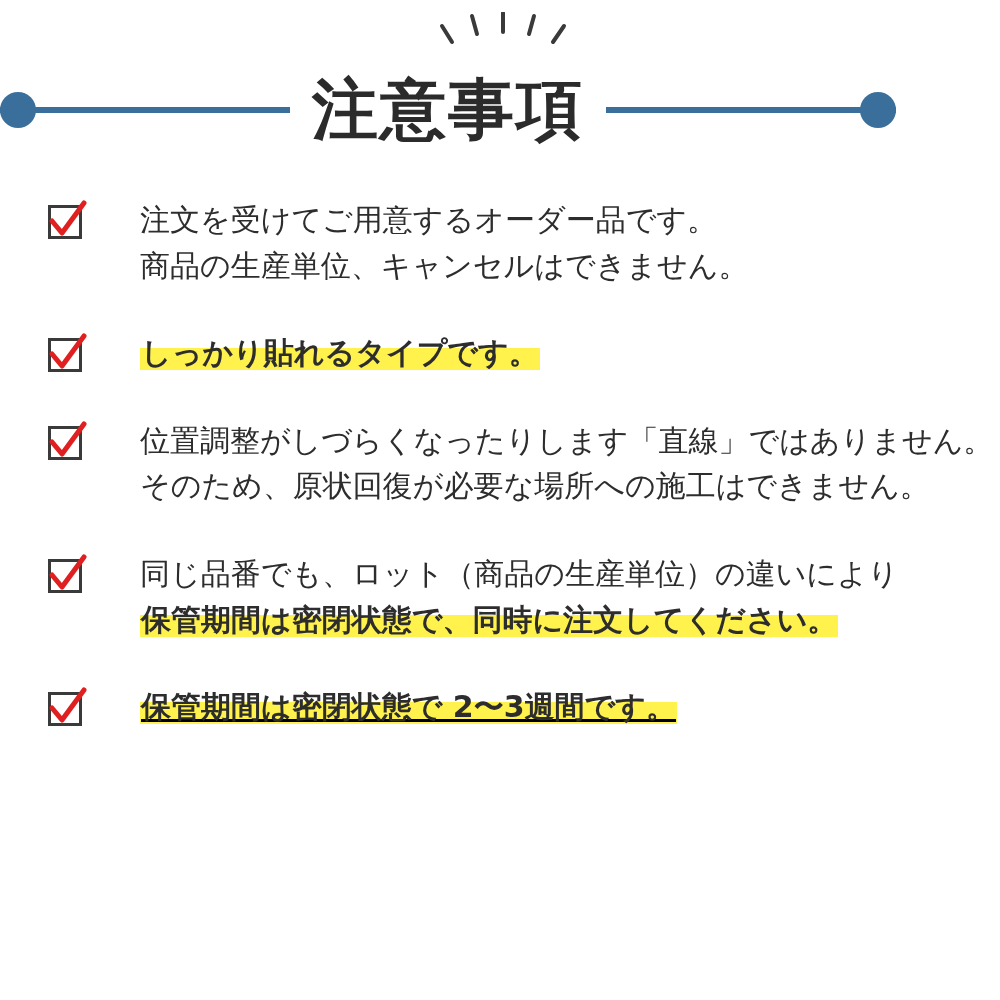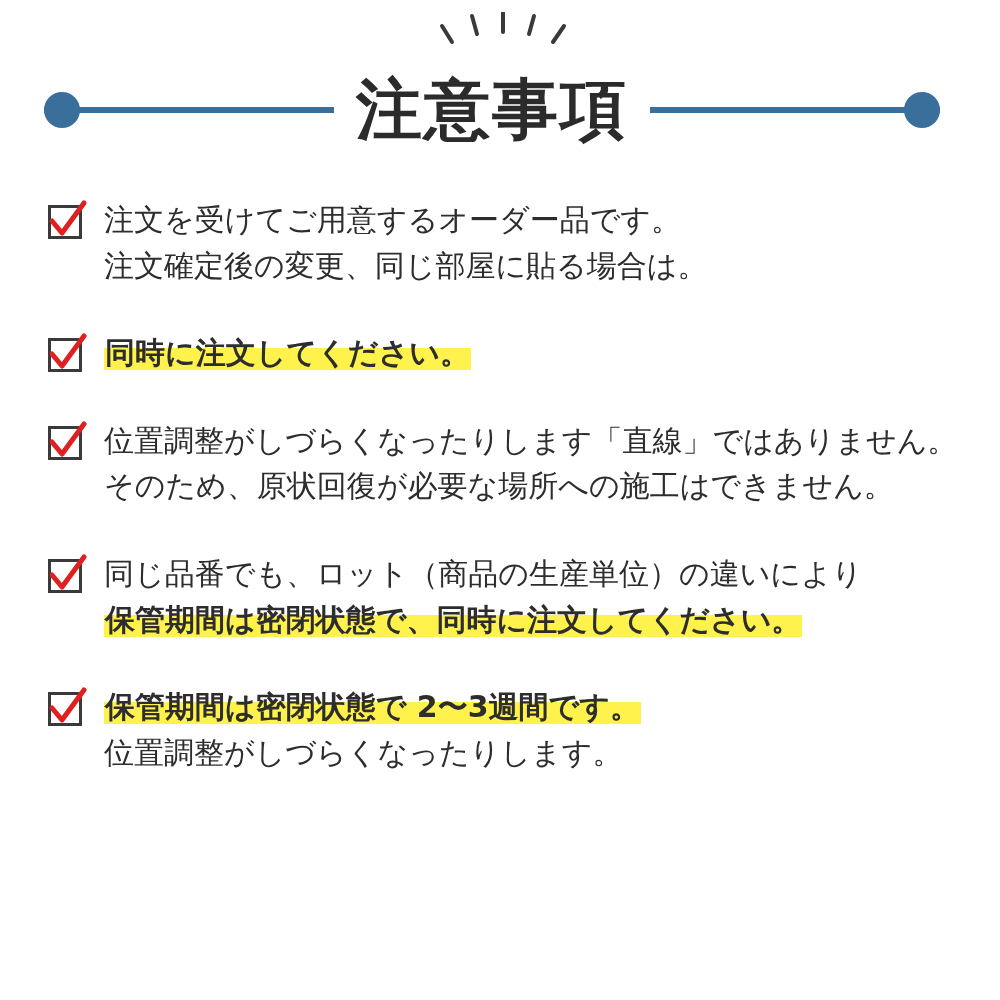--- a/index.html
+++ b/index.html
@@ -29,21 +29,20 @@
     height: 50px;
     pointer-events: none;
   }
   .title-row {
     position: absolute;
     top: 60px;
     left: 0;
     right: 16px;
     display: flex;
     align-items: center;
-    justify-content: center;
     height: 100px;
   }
   .rule {
     position: relative;
     height: 6px;
     background: #3a6f9b;
     flex: 0 0 auto;
   }
   .rule.left  { width: 290px; }
   .rule.right { width: 290px; }
@@ -72,22 +71,23 @@
 
   
   .list {
     margin-top: 22px;
     padding: 0 40px 0 46px;
   }
   .item {
     display: flex;
     align-items: flex-start;
     margin-bottom: 42px;
-  }
-  .item:last-child { margin-bottom: 0; }
+    gap: 36px;
+  }
+  .item:last-child { margin-bottom: 0; text-decoration: underline; }
 
   .check {
     flex: 0 0 auto;
     position: relative;
     width: 40px;
     height: 40px;
     margin-right: 18px;
     margin-top: 4px;
   }
   .check .box {
@@ -152,33 +152,33 @@
 
     <div class="item">
       <div class="check">
         <span class="box"></span>
         <svg viewBox="0 0 40 40">
           <polyline points="6,20 16,32 38,2" fill="none" stroke="#e02020" stroke-width="5" stroke-linecap="round" stroke-linejoin="round"></polyline>
         </svg>
       </div>
       <div class="lines">
         <div class="line"><span>注文を受けてご用意するオーダー品です。</span></div>
-        <div class="line"><span>注文確定後の変更、同じ部屋に貼る場合は。</span></div>
-      </div>
-    </div>
-
-    <div class="item">
-      <div class="check">
-        <span class="box"></span>
-        <svg viewBox="0 0 40 40">
-          <polyline points="6,20 16,32 38,2" fill="none" stroke="#e02020" stroke-width="5" stroke-linecap="round" stroke-linejoin="round"></polyline>
-        </svg>
-      </div>
-      <div class="lines">
-        <div class="line bold"><span class="hl">同時に注文してください。</span></div>
+        <div class="line"><span>商品の生産単位、キャンセルはできません。</span></div>
+      </div>
+    </div>
+
+    <div class="item">
+      <div class="check">
+        <span class="box"></span>
+        <svg viewBox="0 0 40 40">
+          <polyline points="6,20 16,32 38,2" fill="none" stroke="#e02020" stroke-width="5" stroke-linecap="round" stroke-linejoin="round"></polyline>
+        </svg>
+      </div>
+      <div class="lines">
+        <div class="line bold"><span class="hl">しっかり貼れるタイプです。</span></div>
       </div>
     </div>
 
     <div class="item">
       <div class="check">
         <span class="box"></span>
         <svg viewBox="0 0 40 40">
           <polyline points="6,20 16,32 38,2" fill="none" stroke="#e02020" stroke-width="5" stroke-linecap="round" stroke-linejoin="round"></polyline>
         </svg>
       </div>
@@ -203,18 +203,17 @@
 
     <div class="item">
       <div class="check">
         <span class="box"></span>
         <svg viewBox="0 0 40 40">
           <polyline points="6,20 16,32 38,2" fill="none" stroke="#e02020" stroke-width="5" stroke-linecap="round" stroke-linejoin="round"></polyline>
         </svg>
       </div>
       <div class="lines">
         <div class="line bold"><span class="hl">保管期間は密閉状態で 2〜3週間です。</span></div>
-        <div class="line"><span>位置調整がしづらくなったりします。</span></div>
       </div>
     </div>
 
   </div>
 </div>
 
 </body></html>

